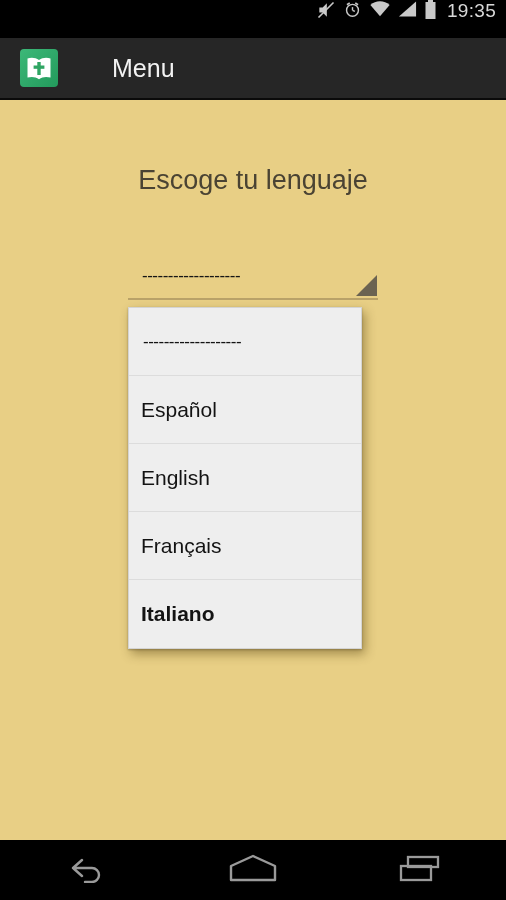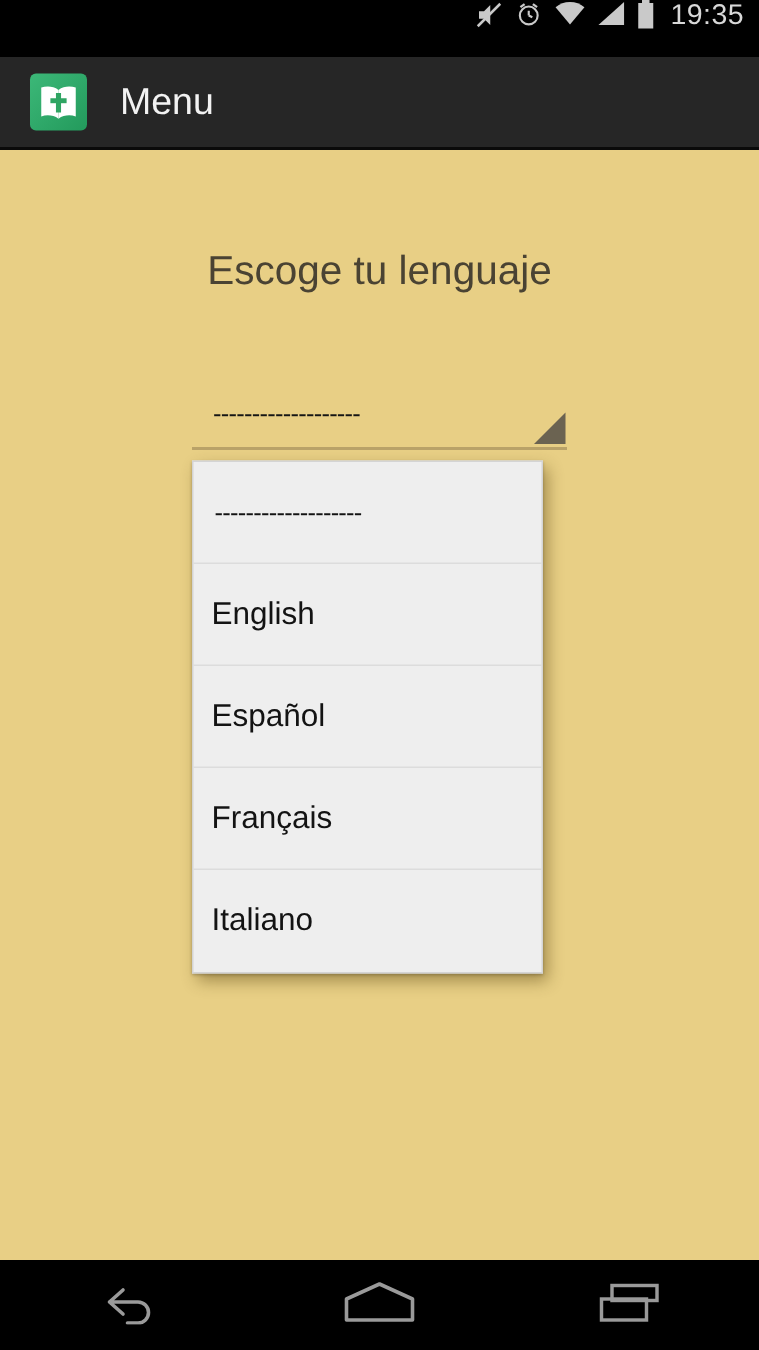--- a/index.html
+++ b/index.html
@@ -49,20 +49,21 @@
   #action-bar {
     position: absolute;
     left: 0; top: 38px;
     width: 506px;
     height: 62px;
     background: #262626;
     display: flex;
     align-items: center;
     box-sizing: border-box;
     border-bottom: 2px solid #0a0a0a;
+    gap: 32px;
   }
   #app-icon {
     width: 38px;
     height: 38px;
     margin-left: 20px;
     border-radius: 4px;
     background: linear-gradient(135deg, #3cb878 0%, #239a5c 100%);
     position: relative;
     flex: none;
     overflow: hidden;
@@ -142,20 +143,21 @@
     display: flex;
     align-items: center;
     padding-left: 12px;
     box-sizing: border-box;
     border-bottom: 1px solid #dcdcdc;
     color: #131313;
     font-size: 21px;
   }
   .dropdown-item:last-child {
     border-bottom: none;
+    font-weight: bold;
   }
   .dropdown-item.placeholder {
     font-size: 17px;
     letter-spacing: -0.5px;
     padding-left: 14px;
   }
 
   
   #nav-bar {
     position: absolute;
@@ -243,25 +245,25 @@
       <div id="spinner-arrow"></div>
     </div>
 
     <div id="language-dropdown">
 
       <div class="dropdown-item placeholder">
         <span>-------------------</span>
       </div>
 
       <div class="dropdown-item">
+        <span>Español</span>
+      </div>
+
+      <div class="dropdown-item">
         <span>English</span>
-      </div>
-
-      <div class="dropdown-item">
-        <span>Español</span>
       </div>
 
       <div class="dropdown-item">
         <span>Français</span>
       </div>
 
 
       <div class="dropdown-item">
         <span>Italiano</span>
       </div>

